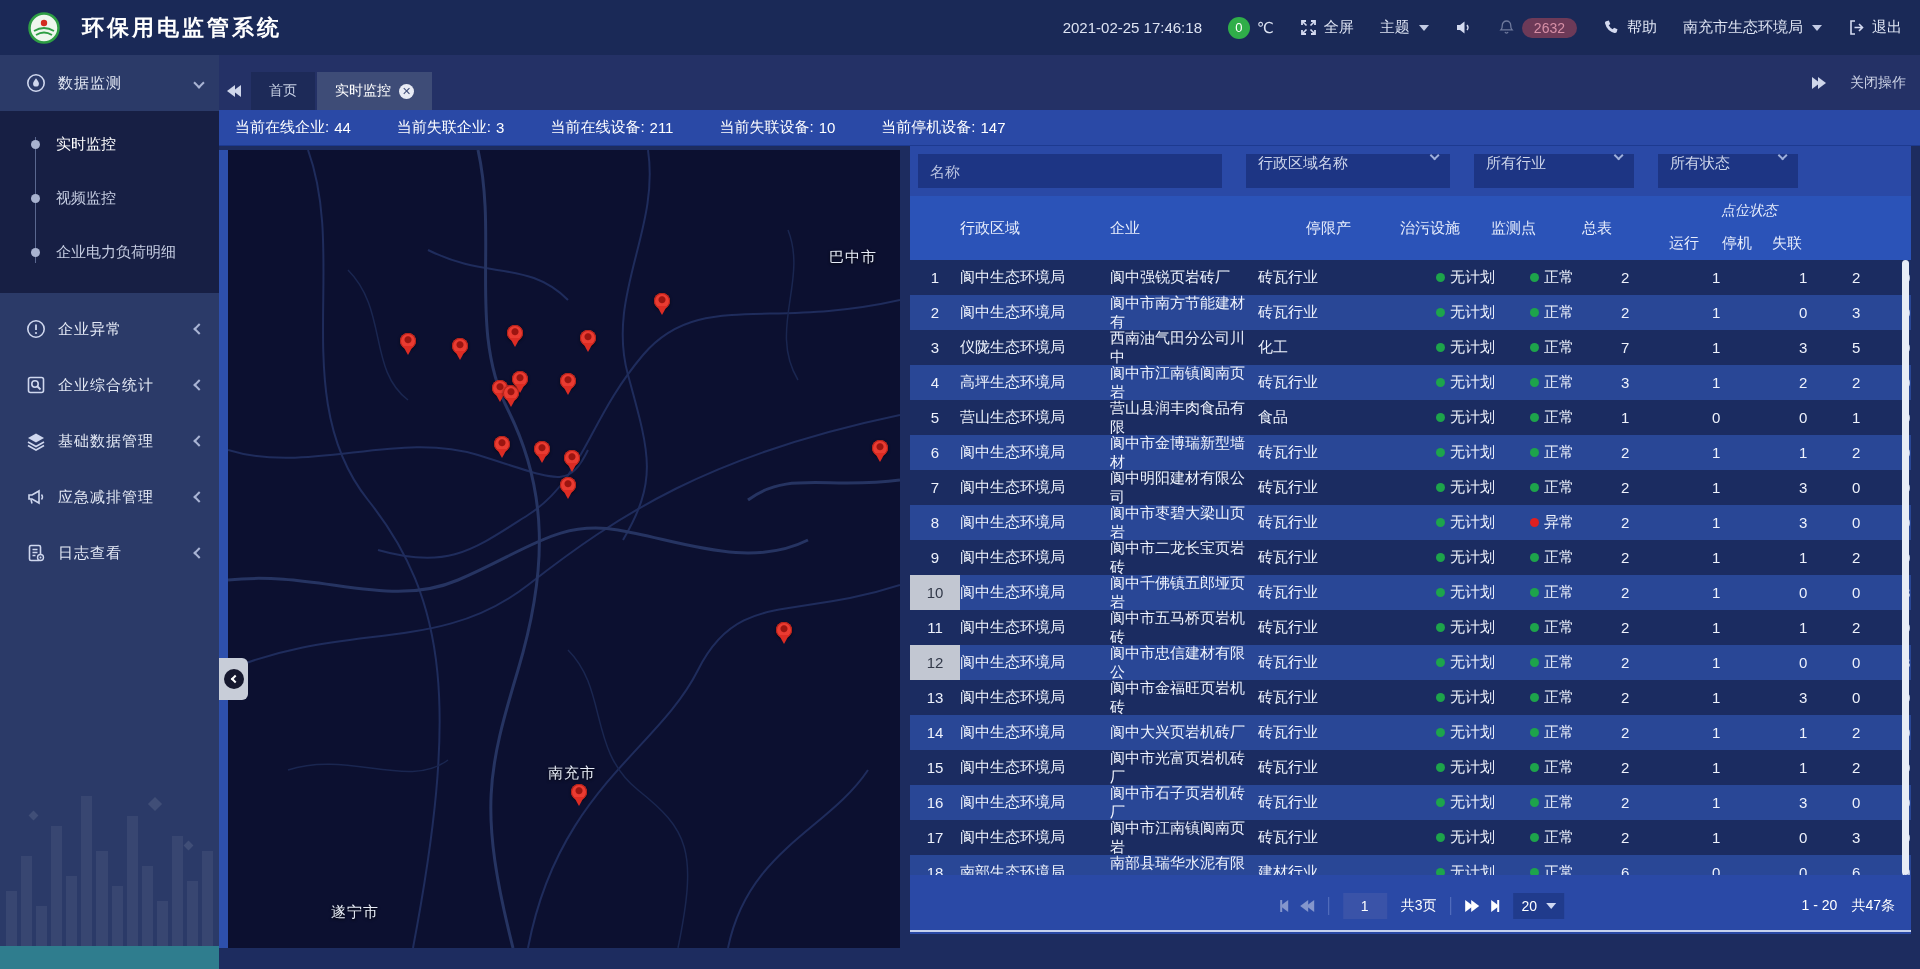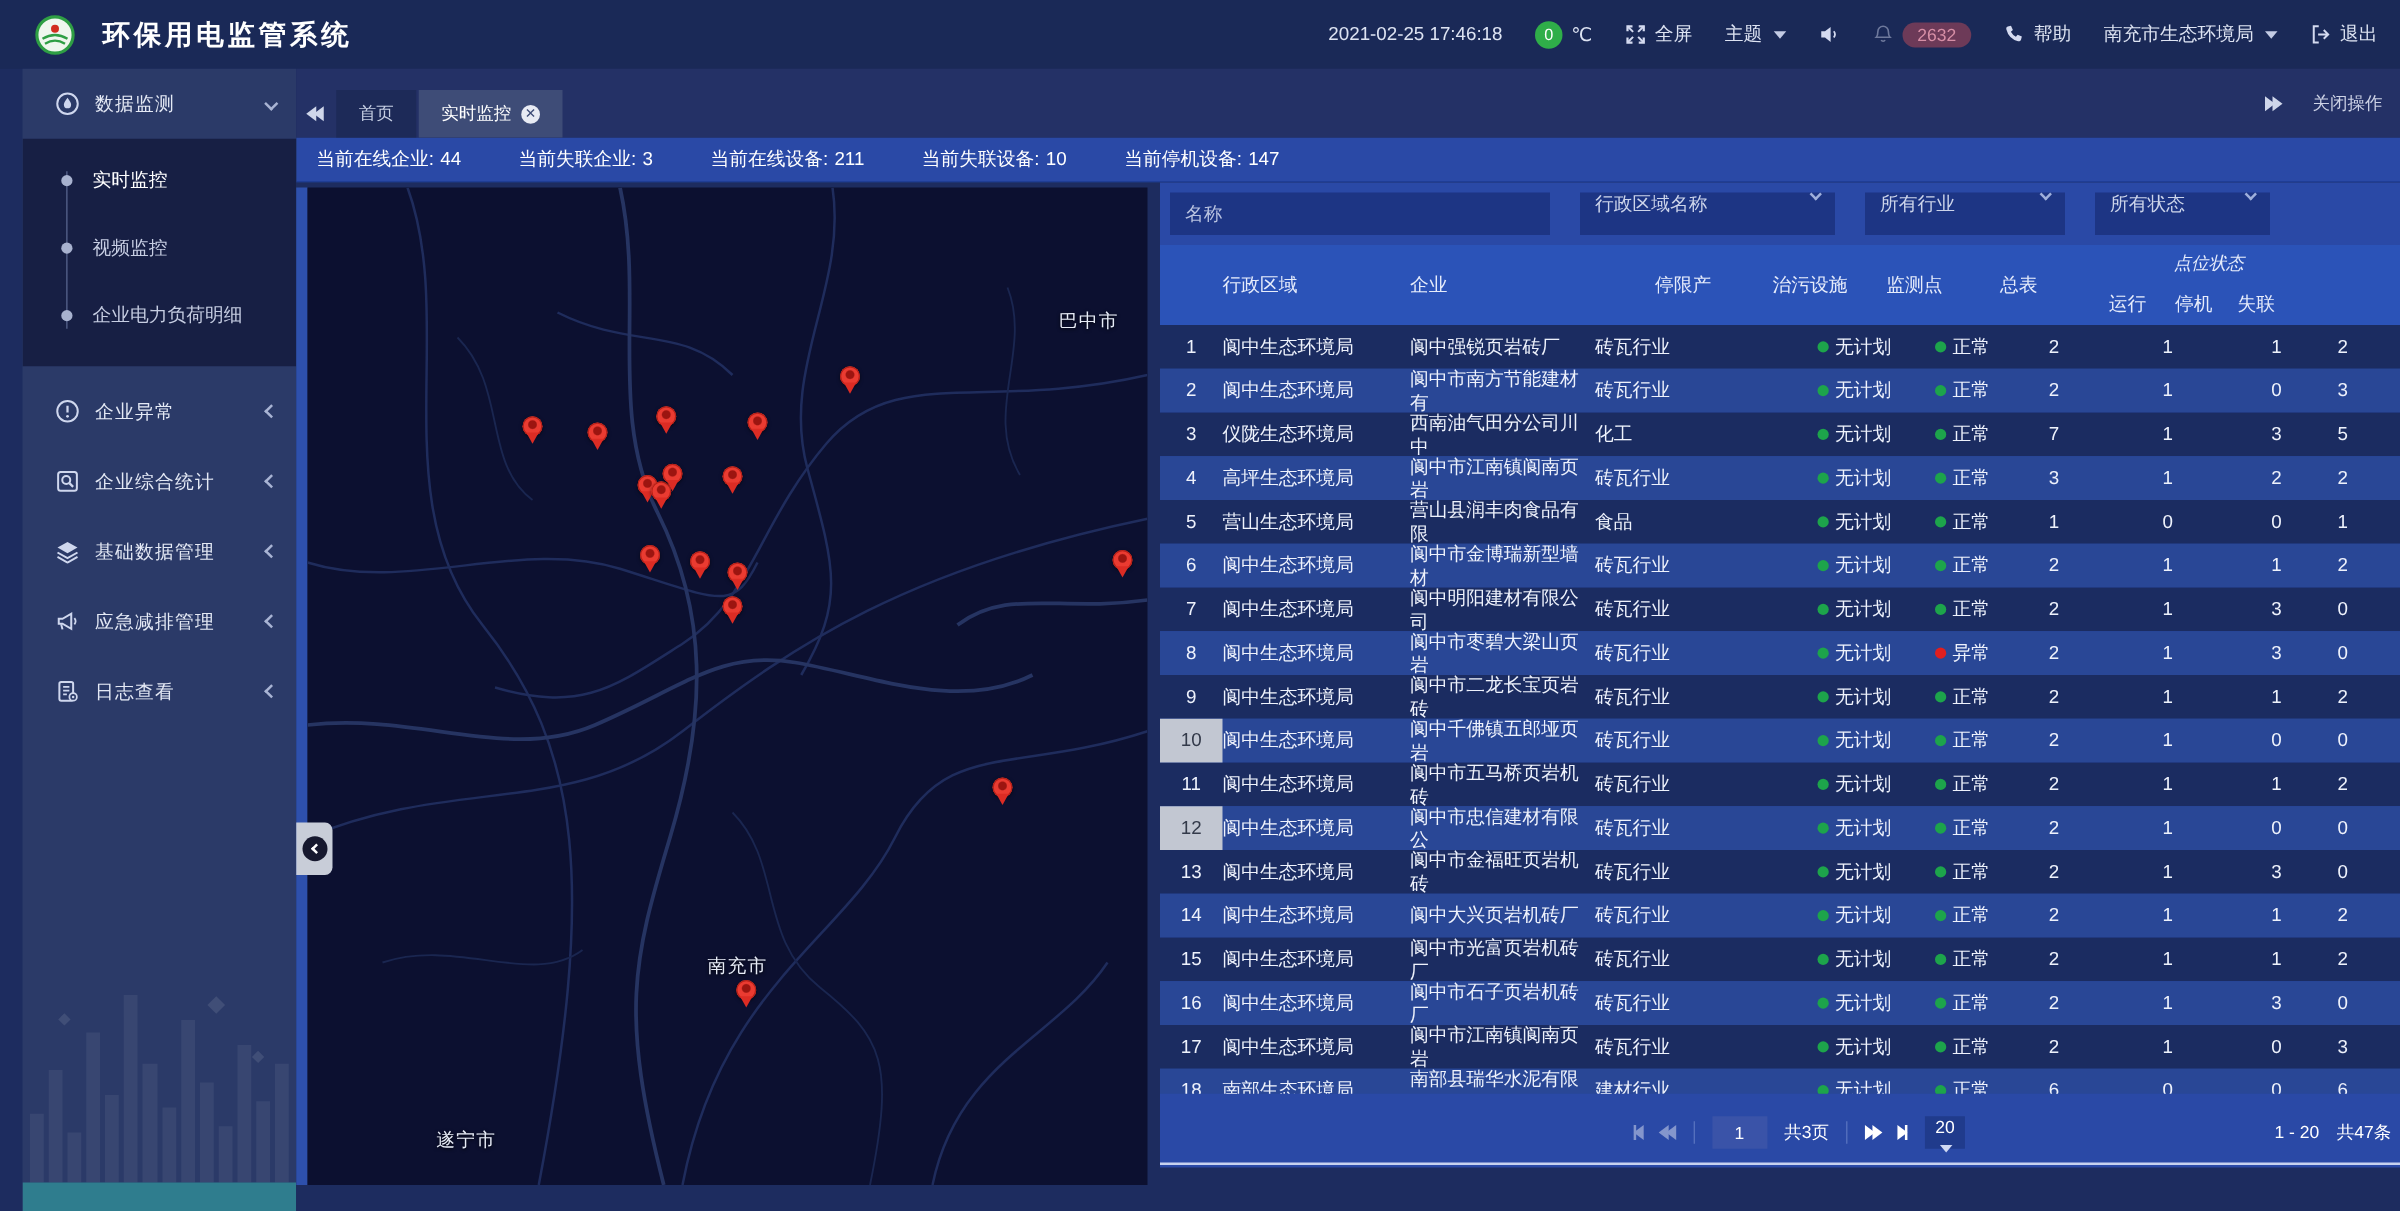--- a/index.html
+++ b/index.html
@@ -16,21 +16,21 @@
   .temp-badge { width:22px; height:22px; border-radius:50%; background:#2fae49; color:#fff; font-size:13px;
     display:flex; align-items:center; justify-content:center; }
   .pill { background:#6d3a58; color:#d78fa6; border-radius:10px; padding:2px 12px; font-size:14px; }
   .caret { display:inline-block; width:0; height:0; border-left:5px solid transparent; border-right:5px solid transparent;
     border-top:6px solid #c3cbe4; margin-left:2px; }
   .hico { width:17px; height:17px; color:#d4daf0; }
   .hico svg { width:100%; height:100%; display:block; }
   .bell-dim { opacity:.45; }
 
   
-  .body { flex:1; display:flex; min-height:0;padding-left:18px; }
+  .body { flex:1; display:flex; min-height:0; }
 
   
   .sidebar { width:219px; flex:none; background:#2b3a68; position:relative; overflow:hidden; }
   .nav-item { height:56px; display:flex; align-items:center; padding-left:26px; position:relative; cursor:pointer; color:#e4e9f5; }
   .nav-icon { width:20px; height:20px; color:#cfd7ee; flex:none; }
   .nav-icon svg { width:100%; height:100%; display:block; }
   .nav-label { font-size:15px; margin-left:12px; letter-spacing:1px; }
   .chev { position:absolute; right:16px; width:8px; height:8px;
     border-right:2px solid #a9b4d4; border-bottom:2px solid #a9b4d4; }
   .chev-left { transform:rotate(135deg); }
@@ -127,21 +127,21 @@
   .pg-ico.l b { border-right:8px solid currentColor; margin-left:-2px; }
   .pg-ico.r b { border-left:8px solid currentColor; margin-right:-2px; }
   .pg-ico .bar { width:2px; height:12px; background:currentColor; display:inline-block; }
   .pg-disabled { color:#8496cc; }
   .pg-enabled { color:#ffffff; }
   .pg-div { width:1px; height:18px; background:#5a74c0; }
   .page-input { width:44px; height:26px; background:#3a53a8; border:none; outline:none; color:#fff; text-align:center;
     font-size:14px; font-family:inherit; }
   .pg-label { color:#fff; font-size:14px; white-space:nowrap; }
   .size-select { height:26px; background:#203b8c; color:#fff; font-size:14px; display:flex; align-items:center;
-    padding:0 8px; gap:7px; cursor:pointer;flex-direction:column; }
+    padding:0 8px; gap:7px; cursor:pointer; }
   .size-select .caret { border-top-color:#cfd8f2; }
   .pager-right { position:absolute; right:16px; display:flex; gap:14px; color:#fff; font-size:14px; }
 </style>
 </head>
 <body>
 
 <div class="page">
 
   <div class="hdr">
     <div class="logo">

